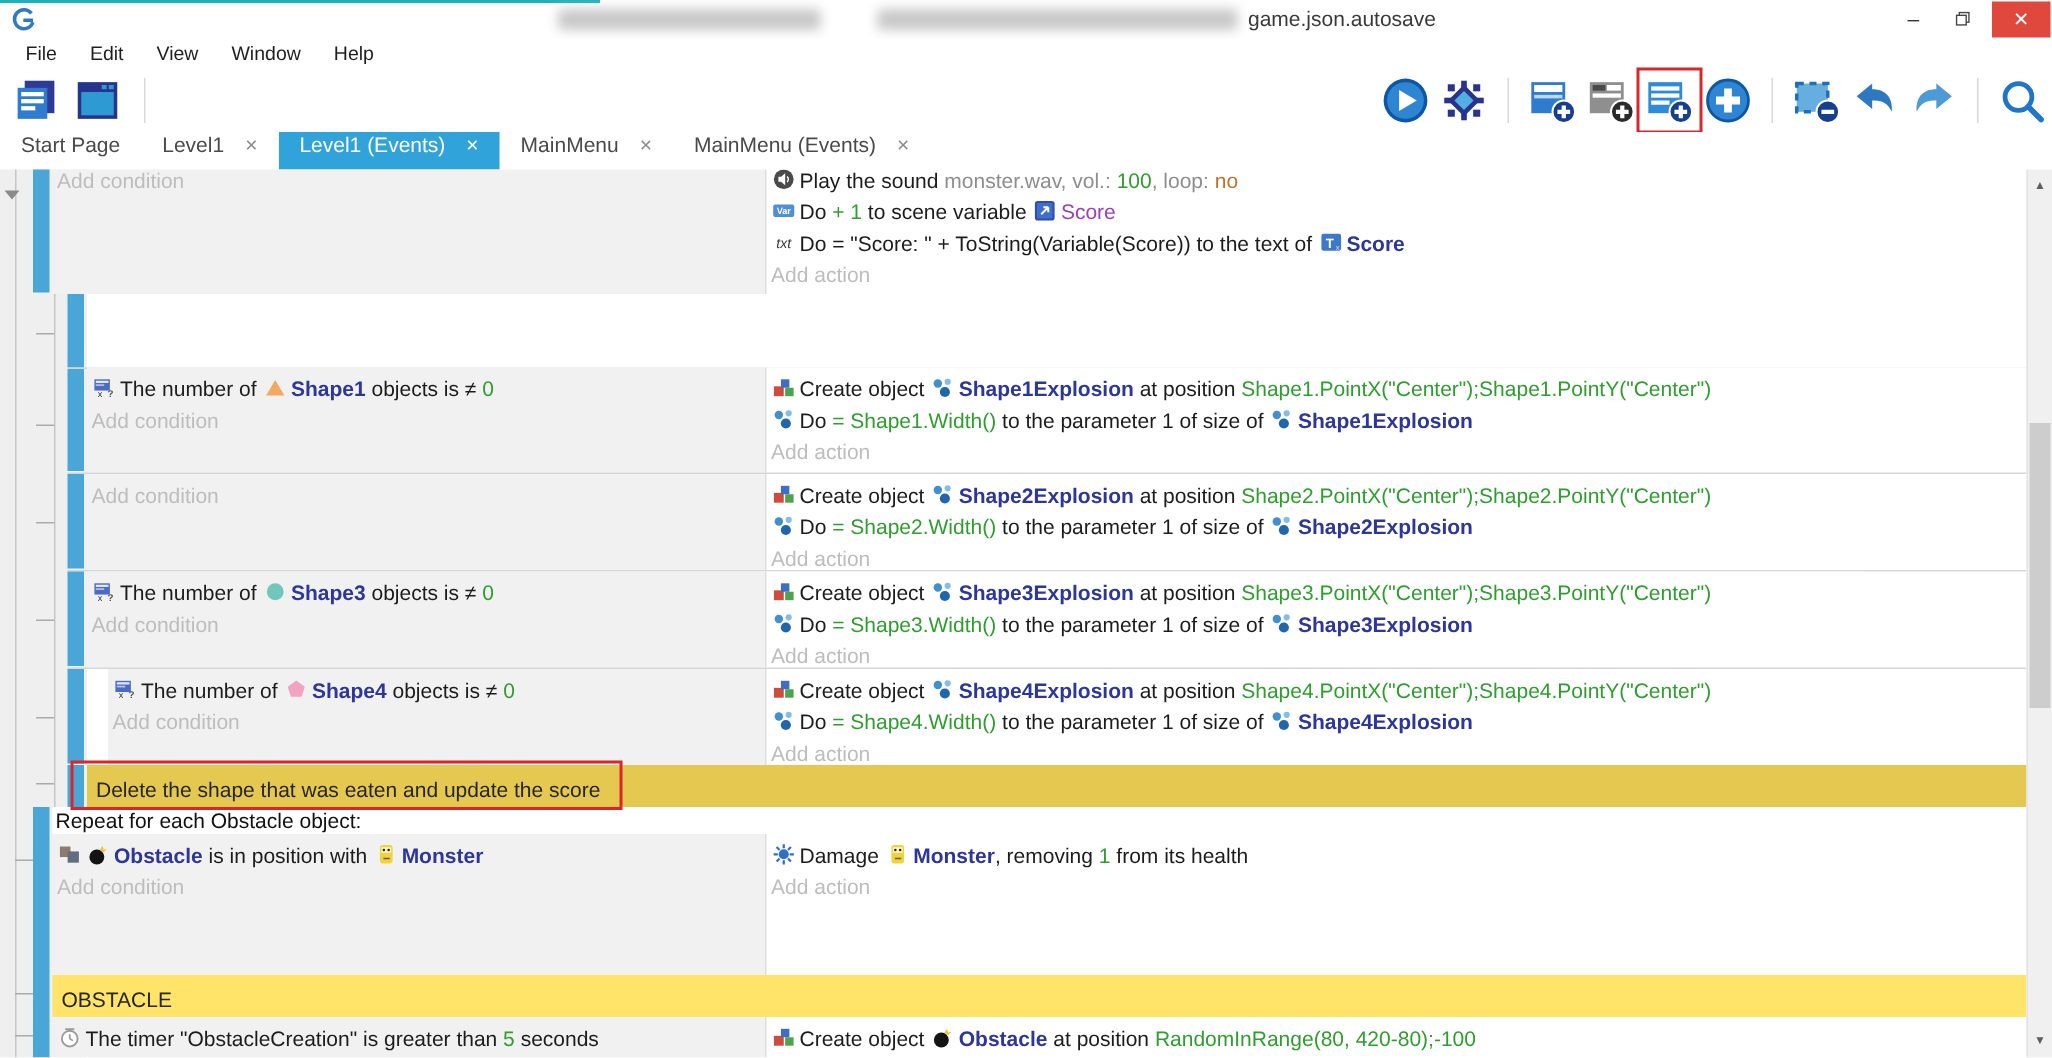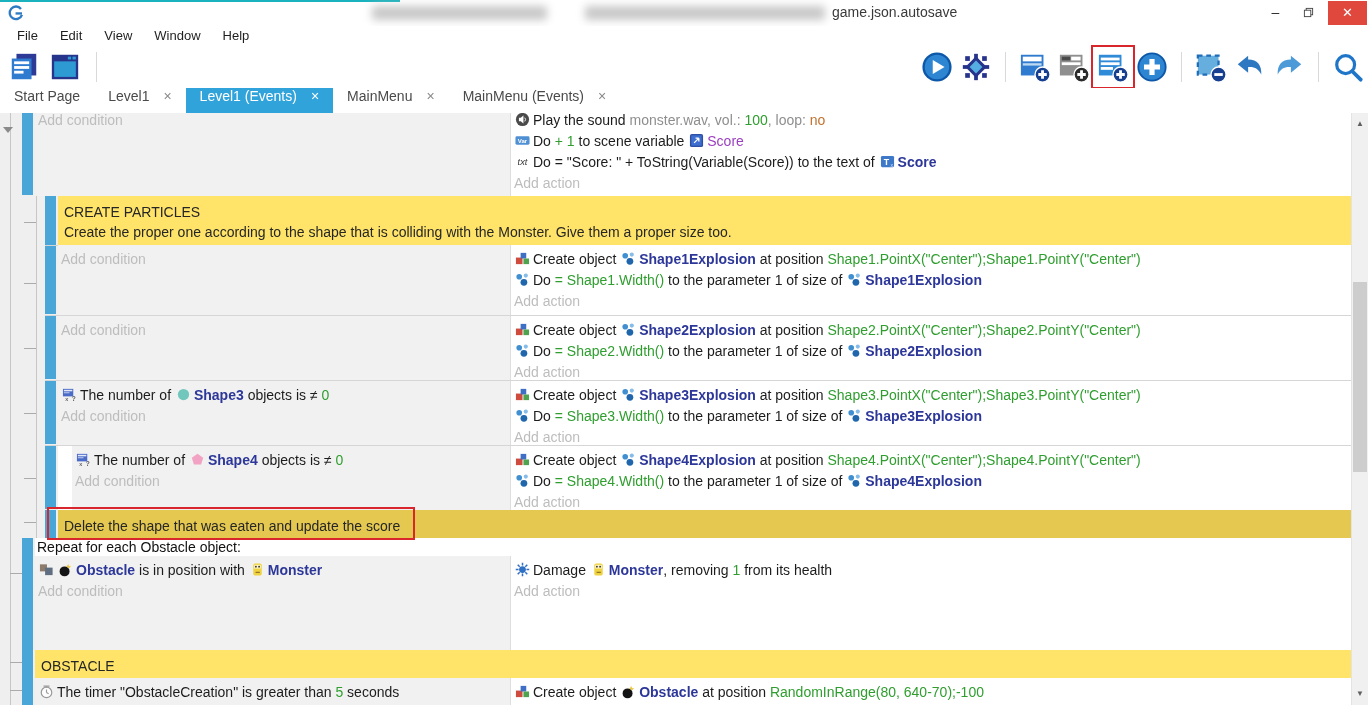--- a/index.html
+++ b/index.html
@@ -276,28 +276,33 @@
             <text x="8" y="12" font-size="10" font-style="italic" fill="#3a3a3a" text-anchor="middle">txt</text>
           </svg></span><span class="seg plain">Do </span><span class="seg plain">= "Score: " + ToString(Variable(Score))</span><span class="seg plain"> to the text of </span><span class="ic"><svg viewBox="0 0 16 16">
             <rect x="1" y="2" width="14" height="12" rx="1.5" fill="#3e78c9"></rect>
             <text x="7" y="12" font-size="9.5" font-weight="bold" fill="#fff" text-anchor="middle">T</text>
             <text x="12.5" y="13.5" font-size="5.5" fill="#cfe2f7" text-anchor="middle">x</text>
           </svg></span><span class="seg objname">Score</span></div>
     <div class="sentence placeholder">Add action</div>
   </div>
 
   <div class="bar" style="left:45px;top:196px;height:49px"></div>
-  <div class="comment" style="left:58px;top:196px;width:1293px;height:49px">
-    <div class="c-line">CREATE PARTICLES</div>
-    <div class="c-line">Create the proper one according to the shape that is colliding with the Monster. Give them a proper size too.</div>
-  </div>
   <div class="hline" style="top:245px"></div>
 
   <div class="bar" style="left:45px;top:246px;height:68px"></div>
   <div class="panel cond" style="left:58px;top:245px;width:452px;height:70px">
+    <div class="sentence"><span class="ic"><svg viewBox="0 0 16 16">
+            <rect x="1" y="2" width="11" height="8" fill="#4b6bc8"></rect>
+            <rect x="2" y="3" width="9" height="1.6" fill="#fff" opacity=".85"></rect>
+            <rect x="2" y="5.5" width="6" height="1.2" fill="#fff" opacity=".6"></rect>
+            <text x="5" y="14.5" font-size="6.5" fill="#333" text-anchor="middle">x</text>
+            <text x="12.5" y="14.5" font-size="7" font-weight="bold" fill="#555" text-anchor="middle">?</text>
+          </svg></span><span class="seg plain">The number of </span><span class="ic"><svg viewBox="0 0 16 16">
+            <path d="M8 2.5L14.5 13.5H1.5z" fill="#f2a95f"></path>
+          </svg></span><span class="seg objname">Shape1</span><span class="seg plain"> objects is </span><span class="seg plain">≠ </span><span class="seg green">0</span></div>
     <div class="sentence placeholder">Add condition</div>
   </div>
   <div class="panel act" style="left:510px;top:245px;width:841px;height:70px">
     <div class="sentence"><span class="ic"><svg viewBox="0 0 16 16">
             <rect x="1" y="7" width="7" height="7" fill="#cf4b3e"></rect>
             <rect x="6" y="2" width="6" height="6" fill="#3f6fc4"></rect>
             <rect x="9" y="8" width="6" height="6" fill="#4fa34f"></rect>
           </svg></span><span class="seg plain">Create object </span><span class="ic"><svg viewBox="0 0 16 16">
             <circle cx="4.5" cy="5" r="3" fill="#3f8fd1"></circle>
             <circle cx="11.5" cy="3.8" r="2.2" fill="#85bce8"></circle>
@@ -468,21 +473,21 @@
           </svg></span><span class="seg plain">The timer "ObstacleCreation" is greater than </span><span class="seg green">5</span><span class="seg plain"> seconds</span></div>
   </div>
   <div class="panel act" style="left:510px;top:678px;width:841px;height:27px">
     <div class="sentence"><span class="ic"><svg viewBox="0 0 16 16">
             <rect x="1" y="7" width="7" height="7" fill="#cf4b3e"></rect>
             <rect x="6" y="2" width="6" height="6" fill="#3f6fc4"></rect>
             <rect x="9" y="8" width="6" height="6" fill="#4fa34f"></rect>
           </svg></span><span class="seg plain">Create object </span><span class="ic"><svg viewBox="0 0 16 16">
             <circle cx="7" cy="10" r="5.3" fill="#141414"></circle>
             <path d="M9 5l2-3 .8 2.6L14 4l-2 2.6z" fill="#ecc53e"></path>
-          </svg></span><span class="seg objname">Obstacle</span><span class="seg plain"> at position </span><span class="seg green">RandomInRange(80, 640-70);-100</span></div>
+          </svg></span><span class="seg objname">Obstacle</span><span class="seg plain"> at position </span><span class="seg green">RandomInRange(80, 420-80);-100</span></div>
   </div>
 
   <div class="scrollbar">
     <div class="sb-arrow up">▲</div>
     <div class="sb-thumb"></div>
     <div class="sb-arrow down">▼</div>
   </div>
 </div>
 
 </body></html>

